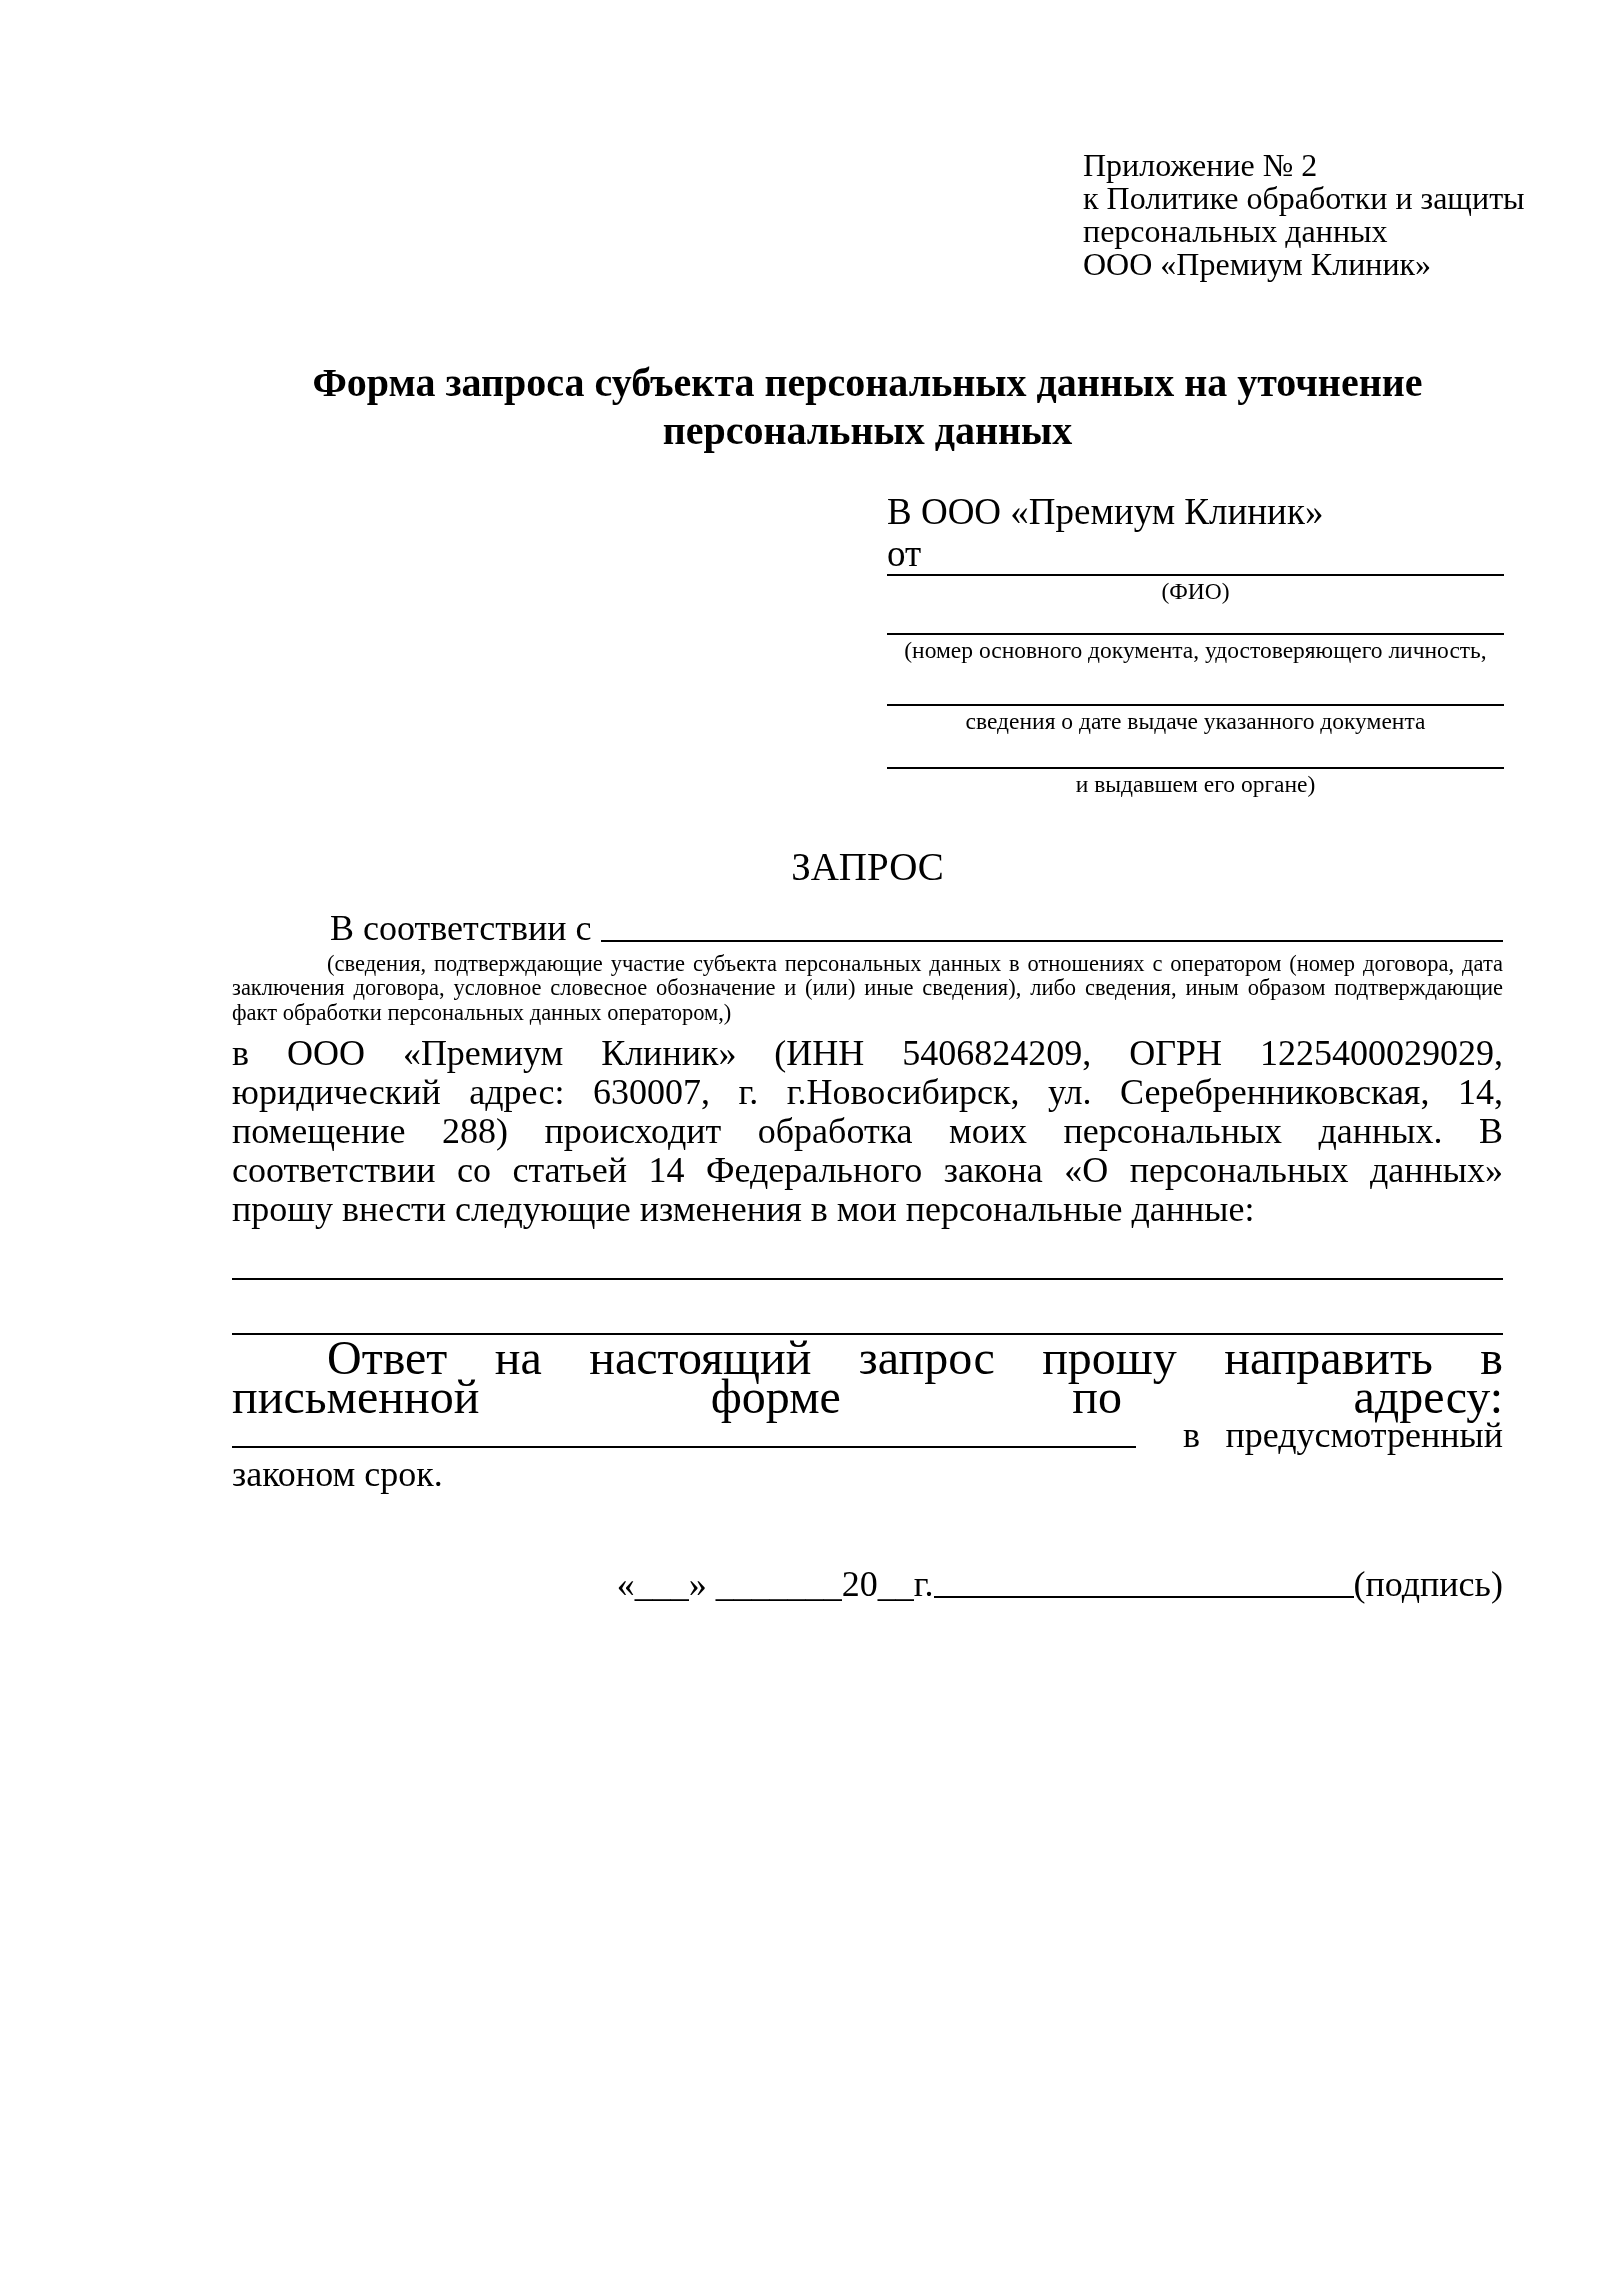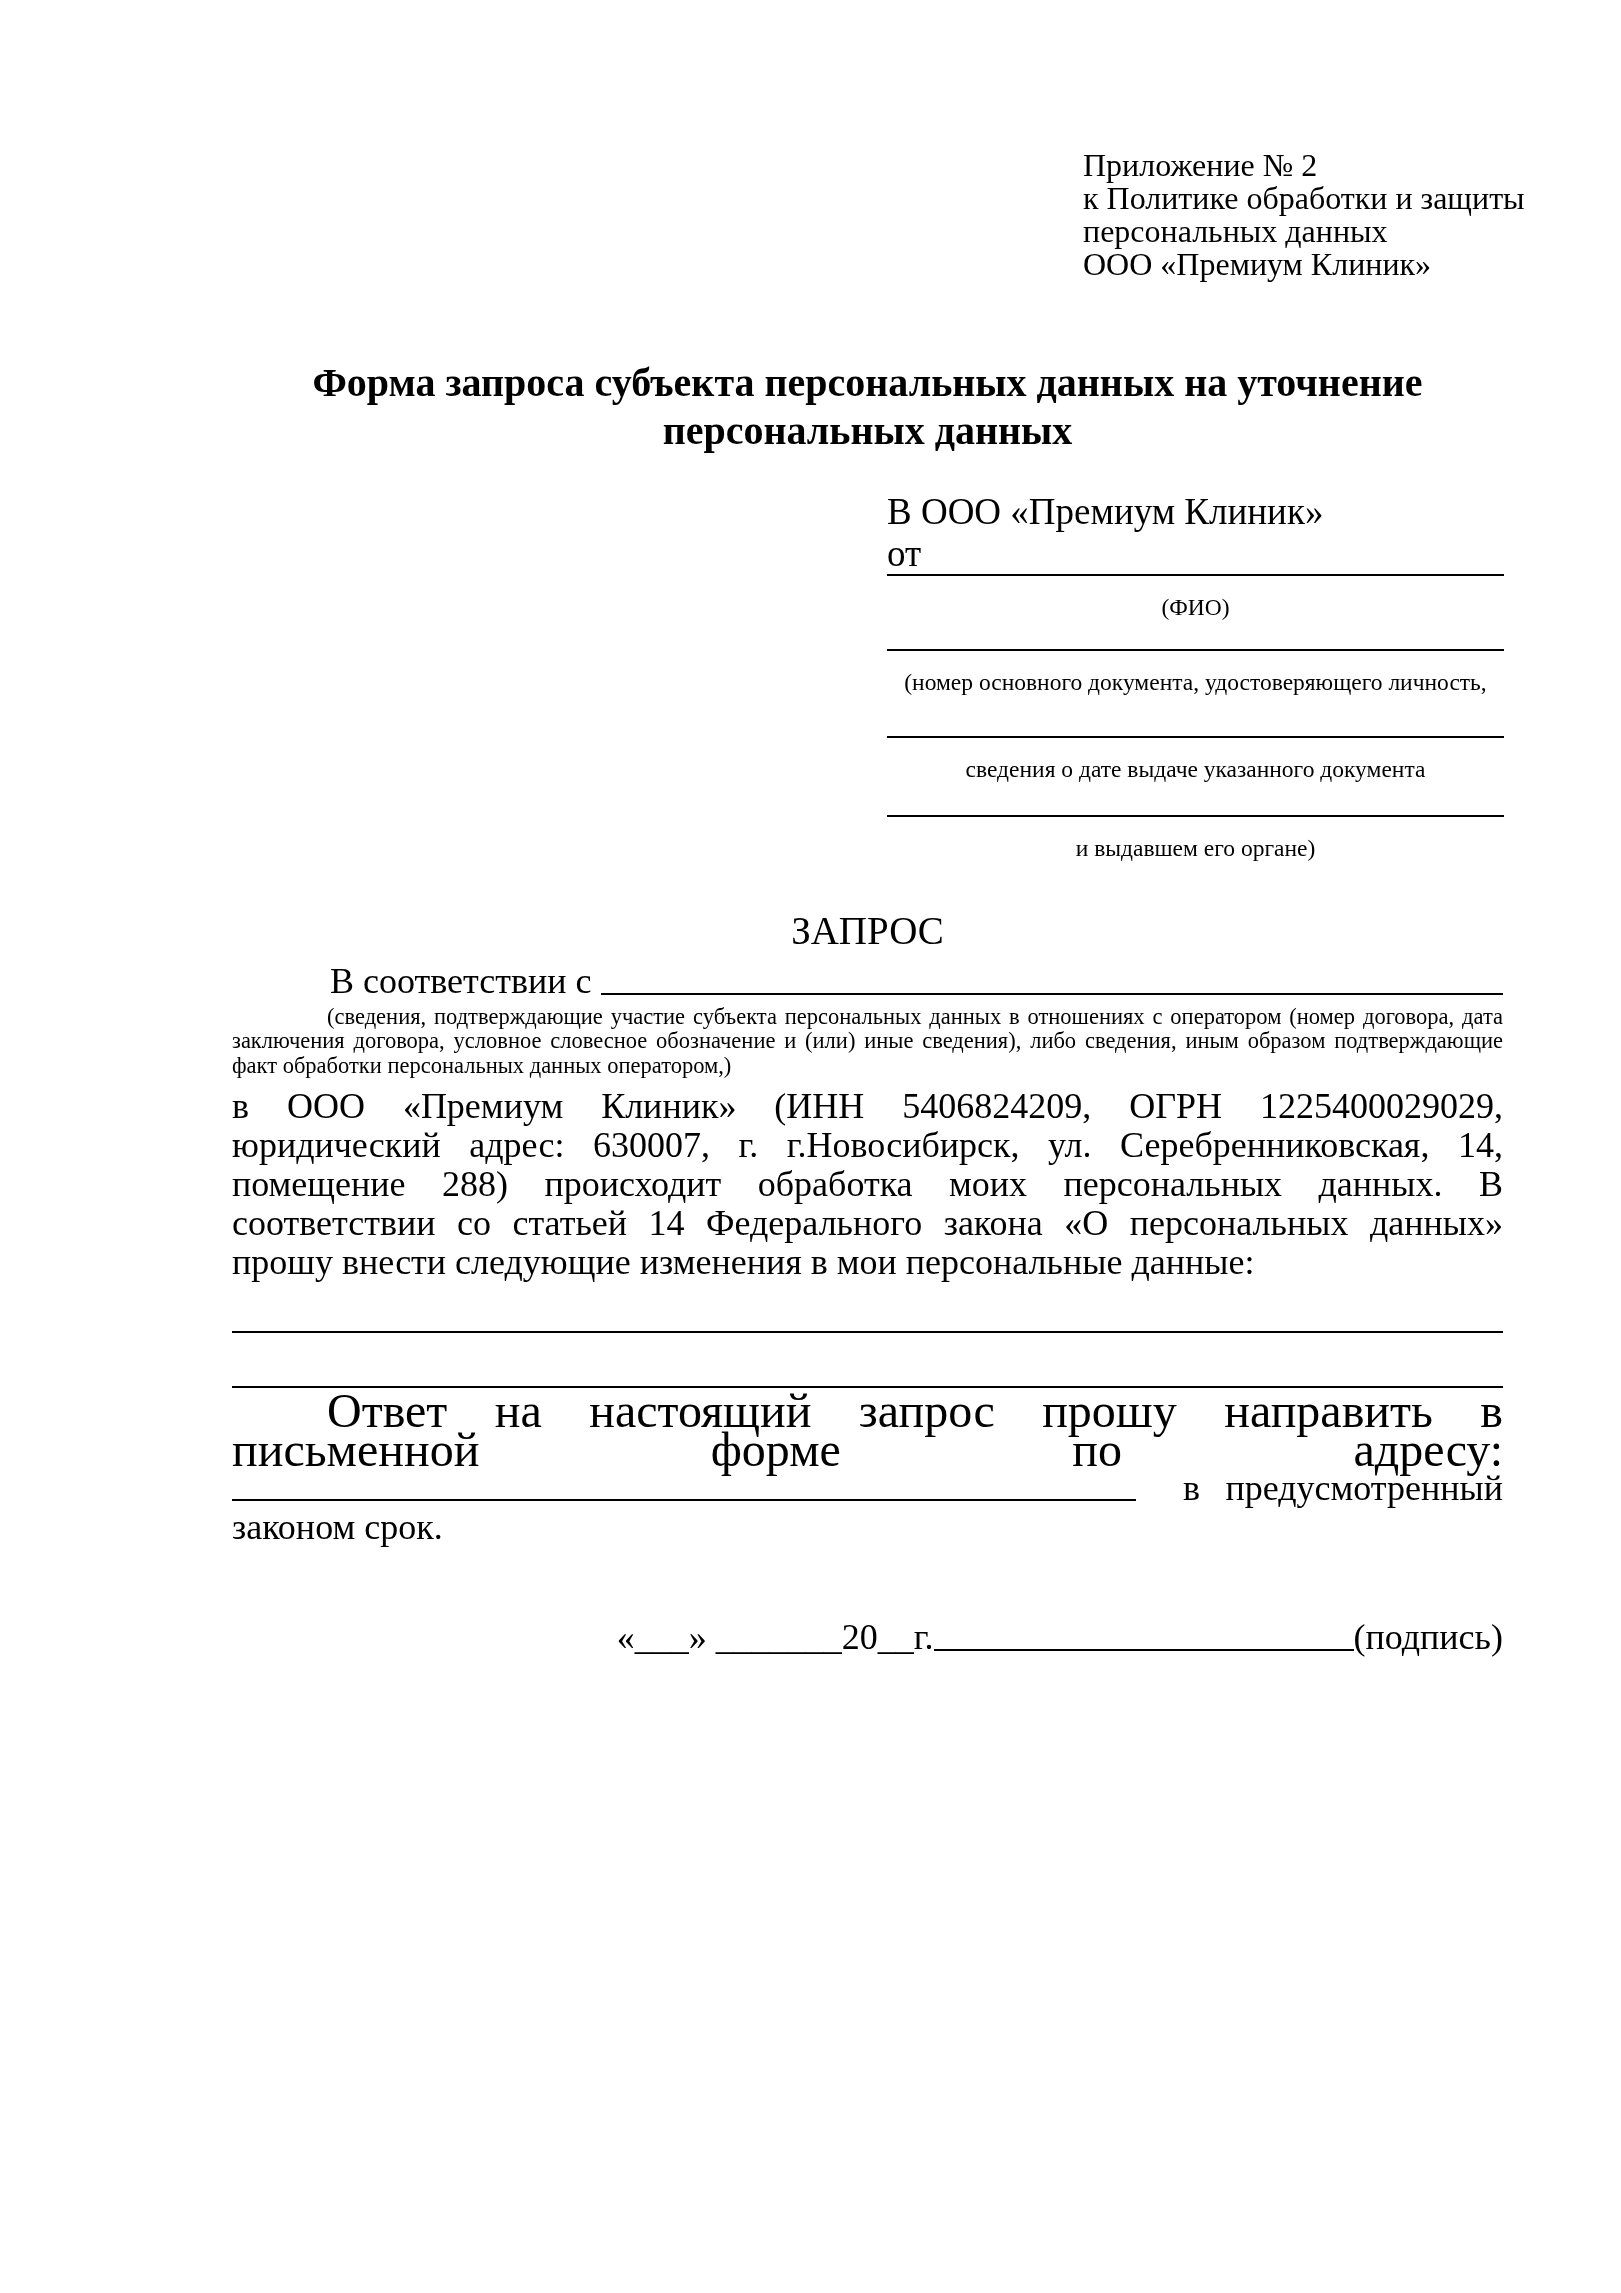--- a/index.html
+++ b/index.html
@@ -49,37 +49,37 @@
   .addressee .from { line-height: 41px; }
 
   .fline {
     height: 0;
     border-bottom: 2.9px solid #000000;
   }
   .flabel {
     text-align: center;
     font-size: 23.5px;
     line-height: 26.5px;
-    padding-top: 18px;
+    padding-top: 2px;
     white-space: nowrap;
   }
   .gap-29 { margin-top: 28px; }
   .gap-42 { margin-top: 41px; }
   .gap-33 { margin-top: 32px; }
 
   
   .request-heading {
     margin-top: 47px;
     text-align: center;
     font-size: 39px;
     line-height: 45px;
   }
   .intro-row {
     display: flex;
-    margin-top: 8px;
+    margin-top: 19px;
   }
   .intro-indent { width: 98px; flex: none; }
   .intro-text {
     font-size: 36px;
     line-height: 41px;
     white-space: nowrap;
   }
   .intro-fill {
     flex: 1;
     border-bottom: 2.9px solid #000000;

